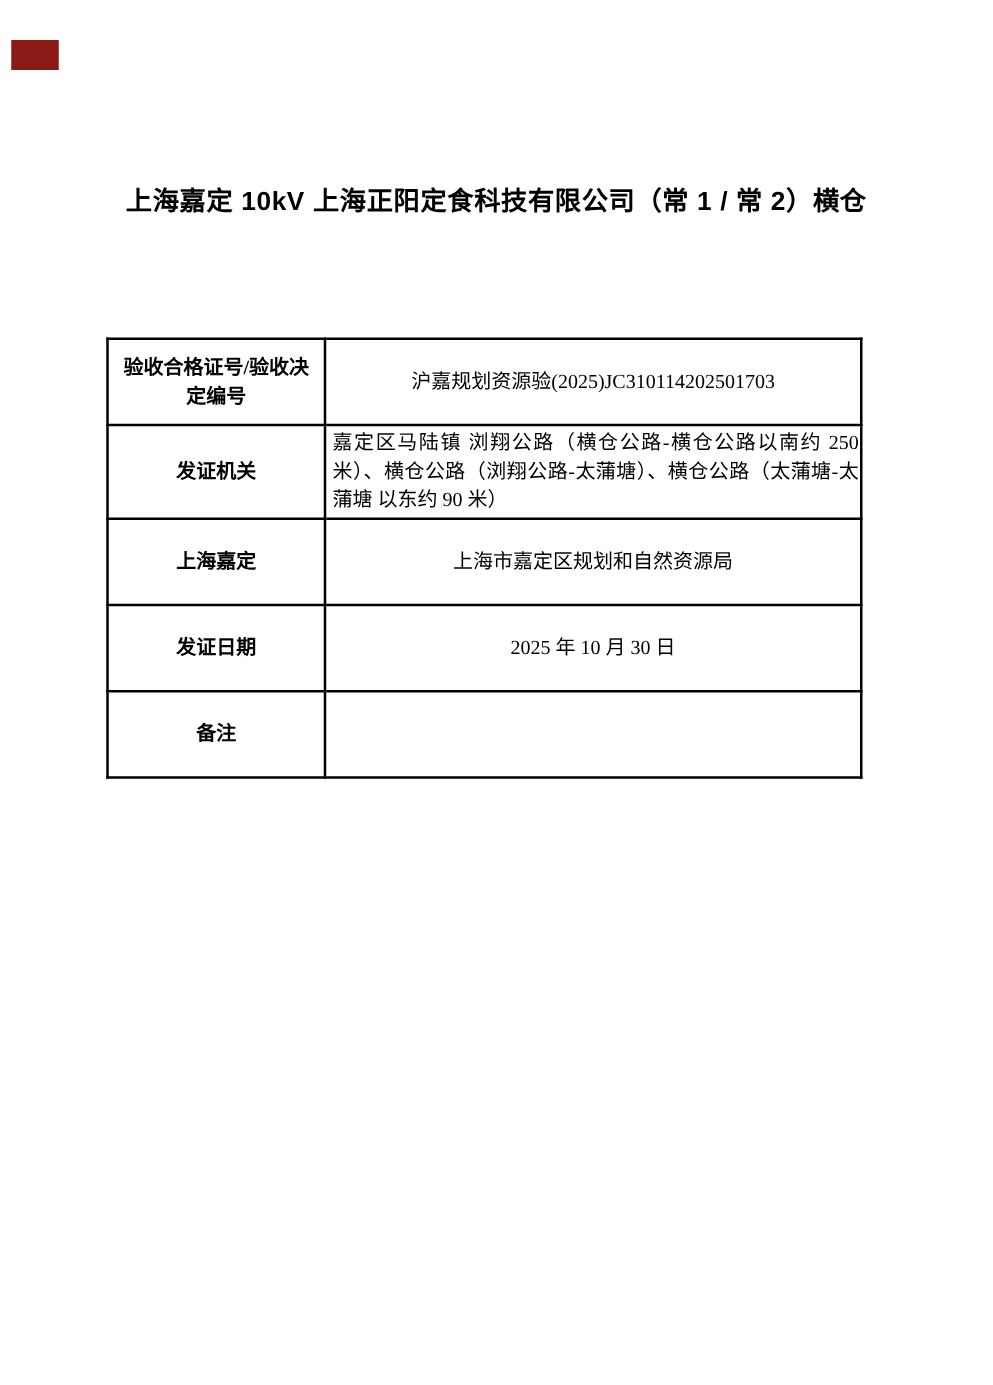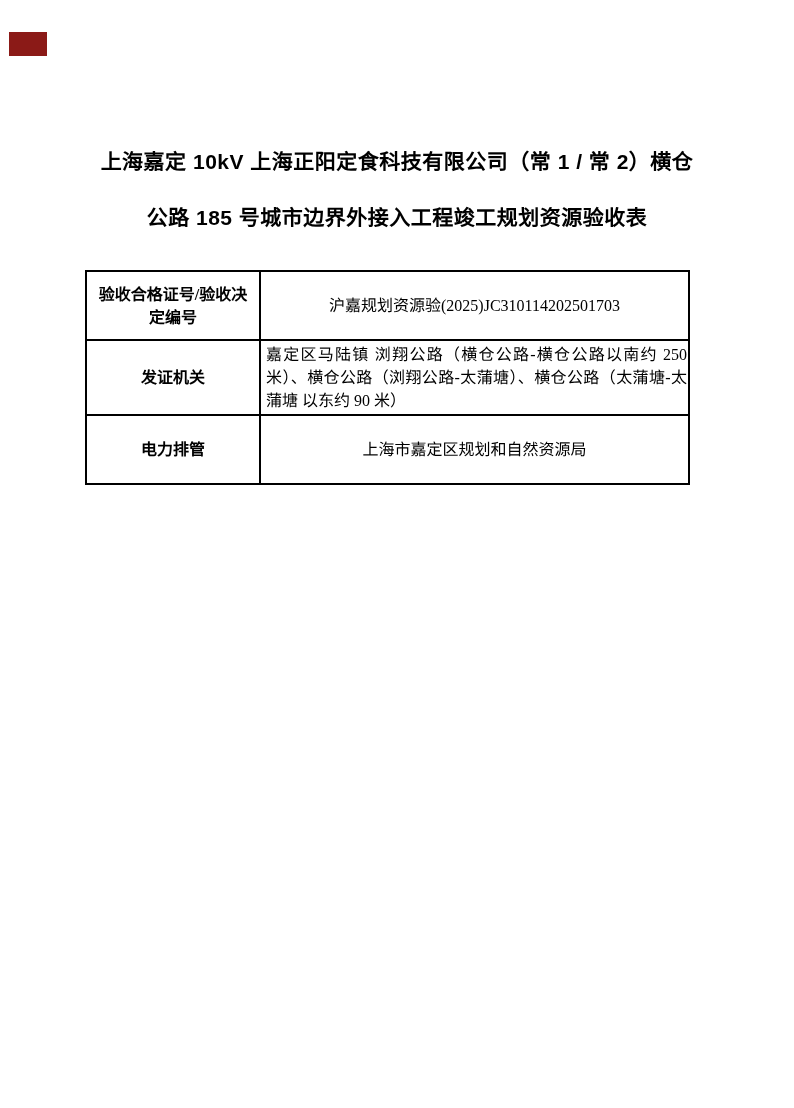--- a/index.html
+++ b/index.html
@@ -73,31 +73,38 @@
     padding: 2px 1px 2px 5px;
   }
 </style>
 </head>
 <body style="background: rgb(255, 255, 255);">
 
 <div class="stamp" style="background: rgb(139, 26, 23);"></div>
 
 <div class="title-block">
   <div class="title-line">上海嘉定 10kV 上海正阳定食科技有限公司（常 1 / 常 2）横仓</div>
-  <div class="title-line">公路 185 号城市边界外接入工程竣工规划资源验收表</div>
 </div>
 
 <table class="doc-table">
   <tbody>
     <tr>
       <td class="label-cell">验收合格证号/验收决定编号</td>
       <td class="value-cell">沪嘉规划资源验(2025)JC310114202501703</td>
     </tr>
     <tr>
       <td class="label-cell">发证机关</td>
       <td class="value-cell justify">嘉定区马陆镇 浏翔公路（横仓公路-横仓公路以南约 250 米）、横仓公路（浏翔公路-太蒲塘）、横仓公路（太蒲塘-太蒲塘 以东约 90 米）</td>
     </tr>
     <tr>
-      <td class="label-cell">电力排管</td>
+      <td class="label-cell">上海嘉定</td>
       <td class="value-cell">上海市嘉定区规划和自然资源局</td>
+    </tr>
+    <tr>
+      <td class="label-cell">发证日期</td>
+      <td class="value-cell">2025 年 10 月 30 日</td>
+    </tr>
+    <tr>
+      <td class="label-cell">备注</td>
+      <td class="value-cell"></td>
     </tr>
   </tbody>
 </table>
 
 </body></html>

